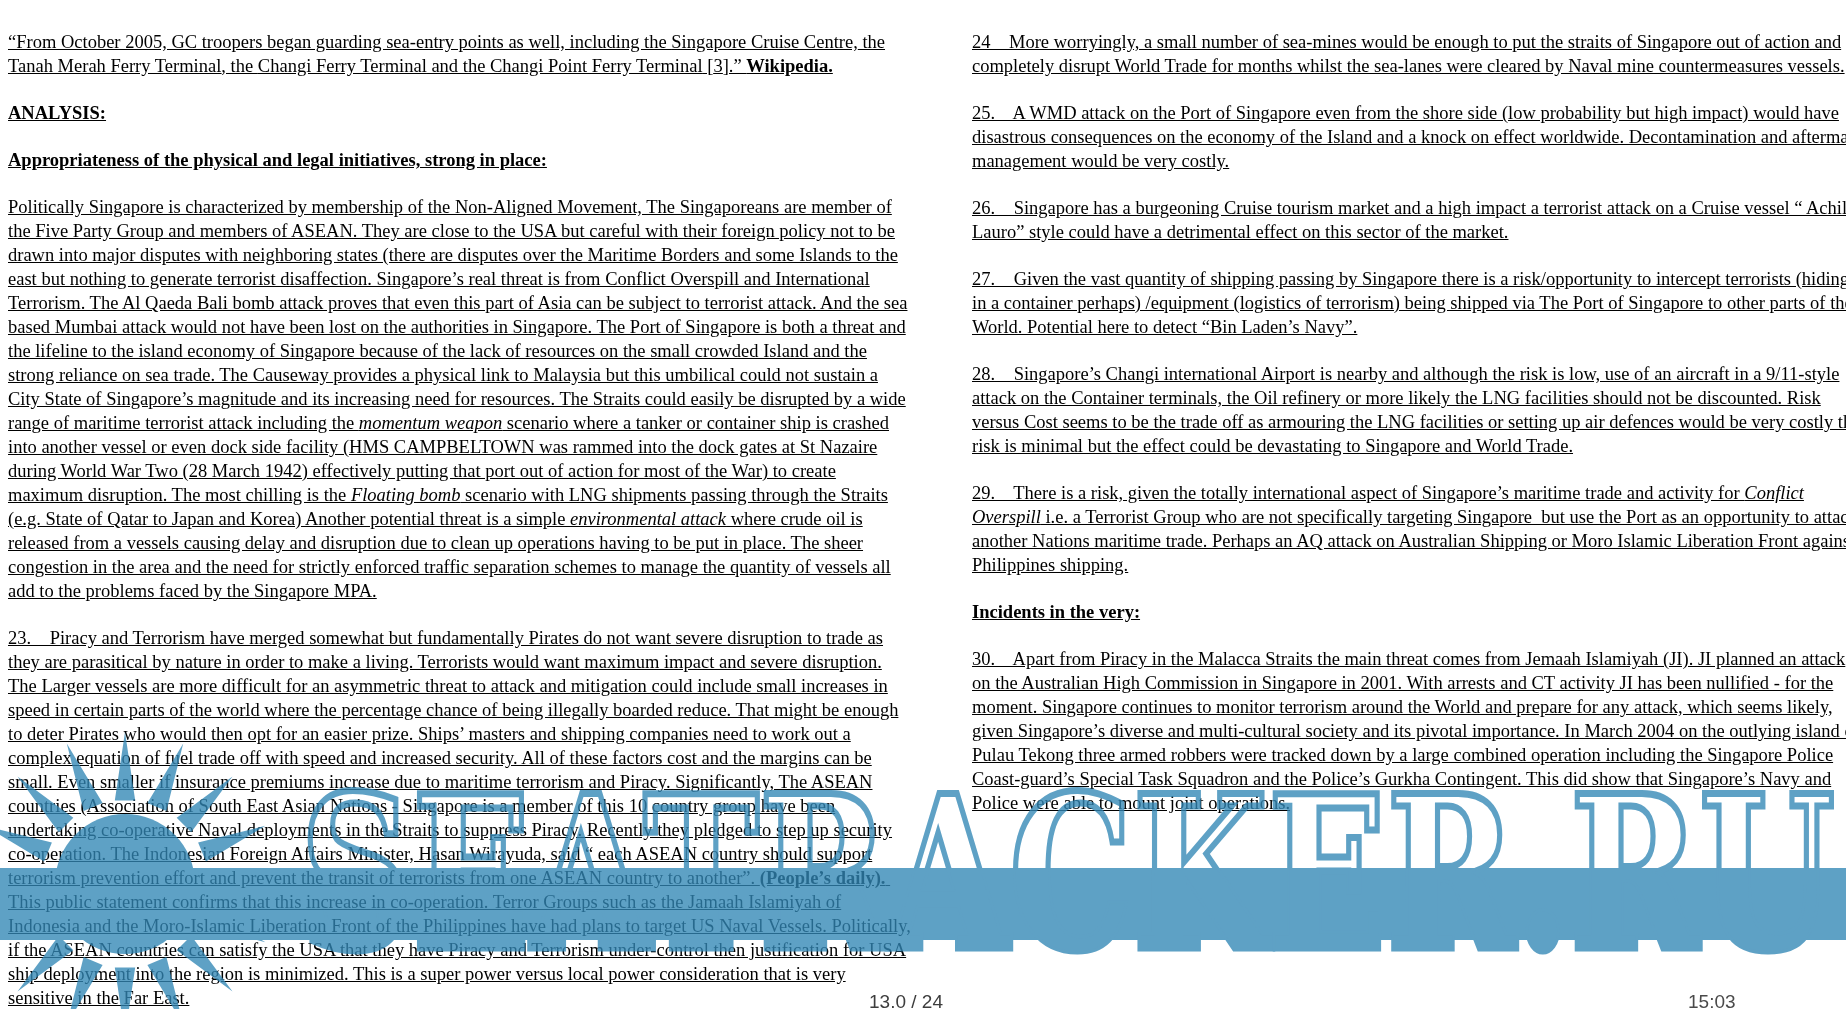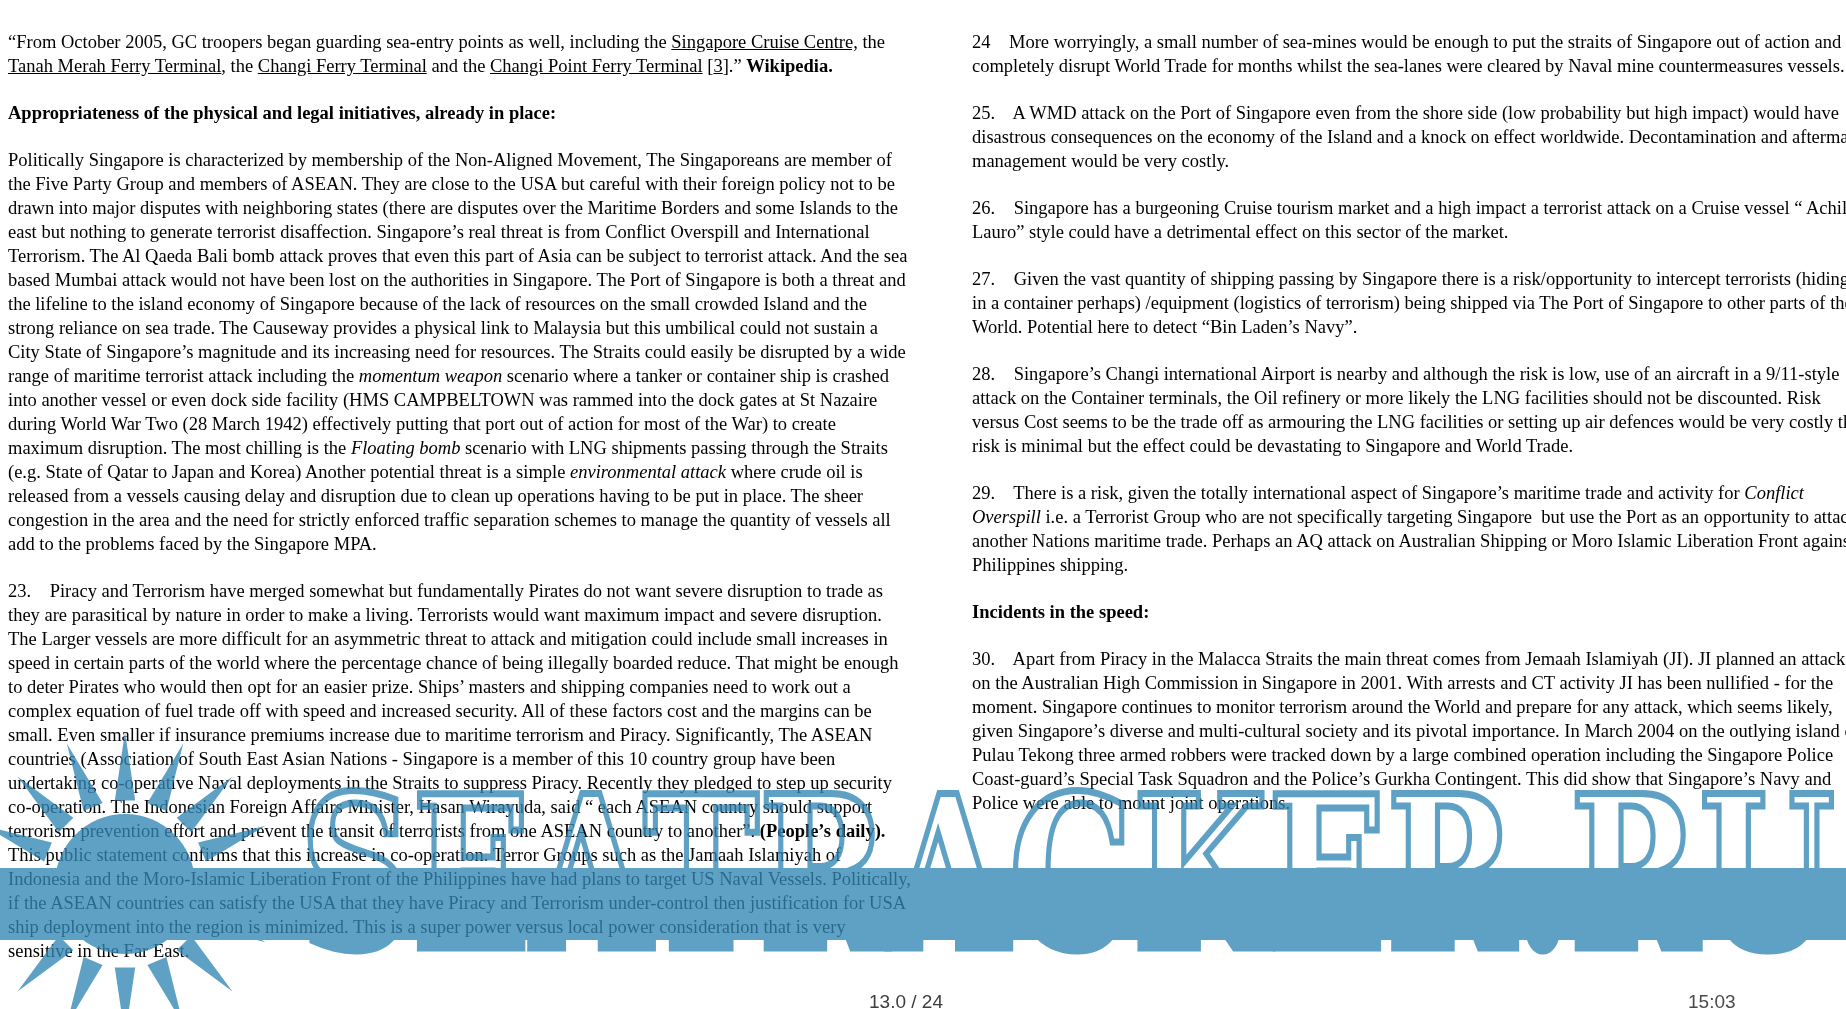--- a/index.html
+++ b/index.html
@@ -3,21 +3,21 @@
 <meta charset="utf-8">
 <style>
   html,body{margin:0;padding:0;}
   body{
     width:1846px;height:1009px;position:relative;background:#ffffff;
     overflow:hidden;font-family:"Liberation Serif", serif;color:#000;
   }
   .col{position:absolute;top:30px;font-size:18.5px;line-height:24px;text-align:left;}
   #left-col{left:8px;width:905px;}
   #right-col{left:940px;width:892px;margin-left:32px;}
-  .col p{margin:0 0 23px 0;}
+  .col p{margin:0 0 23px 0;text-decoration:underline;}
   .col p.tight{margin-bottom:0;}
   .run-b{font-weight:bold;}
   .run-i{font-style:italic;}
   .run-u{text-decoration:underline;}
   .heading{font-weight:bold;}
   .watermark{position:absolute;left:0;top:0;width:1846px;height:1009px;pointer-events:none;z-index:5;}
   .wm{opacity:0.78;}
   .wm .shape{fill:#3287B5;}
   .wm text{
     font-family:"DejaVu Serif", serif;font-weight:bold;font-size:212px;
@@ -30,33 +30,34 @@
     font-size:19px;color:#3d3d3d;z-index:6;
   }
   #page-indicator{left:846px;width:120px;top:991px;text-align:center;}
   #clock{left:1688px;top:991px;color:#4a4a4a;}
 </style>
 </head>
 <body>
 
 <div id="left-col" class="col">
   <p><span>“From October 2005, GC troopers began guarding sea-entry points as well, including the </span><span class="run-u">Singapore Cruise Centre,</span><span> the </span><span class="run-u">Tanah Merah Ferry Terminal</span><span>, the </span><span class="run-u">Changi Ferry Terminal</span><span> and the </span><span class="run-u">Changi Point Ferry Terminal</span><span> [</span><span class="run-u">3</span><span>].” </span><span class="run-b">Wikipedia.</span></p>
-  <p class="heading"><span class="run-b">Appropriateness of the physical and legal initiatives, already in place:</span></p>
+  <p class="heading"><span class="run-b">ANALYSIS:</span></p>
+  <p class="heading"><span class="run-b">Appropriateness of the physical and legal initiatives, strong in place:</span></p>
   <p><span>Politically Singapore is characterized by membership of the Non-Aligned Movement, The Singaporeans are member of the Five Party Group and members of ASEAN. They are close to the USA but careful with their foreign policy not to be drawn into major disputes with neighboring states (there are disputes over the Maritime Borders and some Islands to the east but nothing to generate terrorist disaffection. Singapore’s real threat is from Conflict Overspill and International Terrorism. The Al Qaeda Bali bomb attack proves that even this part of Asia can be subject to terrorist attack. And the sea based Mumbai attack would not have been lost on the authorities in Singapore. The Port of Singapore is both a threat and the lifeline to the island economy of Singapore because of the lack of resources on the small crowded Island and the strong reliance on sea trade. The Causeway provides a physical link to Malaysia but this umbilical could not sustain a City State of Singapore’s magnitude and its increasing need for resources. The Straits could easily be disrupted by a wide range of maritime terrorist attack including the </span><span class="run-i">momentum weapon</span><span> scenario where a tanker or container ship is crashed into another vessel or even dock side facility (HMS CAMPBELTOWN was rammed into the dock gates at St Nazaire during World War Two (28 March 1942) effectively putting that port out of action for most of the War) to create maximum disruption. The most chilling is the </span><span class="run-i">Floating bomb</span><span> scenario with LNG shipments passing through the Straits (e.g. State of Qatar to Japan and Korea) Another potential threat is a simple </span><span class="run-i">environmental attack</span><span> where crude oil is released from a vessels causing delay and disruption due to clean up operations having to be put in place. The sheer congestion in the area and the need for strictly enforced traffic separation schemes to manage the quantity of vessels all add to the problems faced by the Singapore MPA.</span></p>
   <p><span>23.&nbsp;&nbsp;&nbsp; Piracy and Terrorism have merged somewhat but fundamentally Pirates do not want severe disruption to trade as they are parasitical by nature in order to make a living. Terrorists would want maximum impact and severe disruption. The Larger vessels are more difficult for an asymmetric threat to attack and mitigation could include small increases in speed in certain parts of the world where the percentage chance of being illegally boarded reduce. That might be enough to deter Pirates who would then opt for an easier prize. Ships’ masters and shipping companies need to work out a complex equation of fuel trade off with speed and increased security. All of these factors cost and the margins can be small. Even smaller if insurance premiums increase due to maritime terrorism and Piracy. Significantly, The ASEAN countries (Association of South East Asian Nations - Singapore is a member of this 10 country group have been undertaking co-operative Naval deployments in the Straits to suppress Piracy. Recently they pledged to step up security co-operation. The Indonesian Foreign Affairs Minister, Hasan Wirayuda, said “ each ASEAN country should support terrorism prevention effort and prevent the transit of terrorists from one ASEAN country to another”. </span><span class="run-b">(People’s daily).</span><span>&nbsp; This public statement confirms that this increase in co-operation. Terror Groups such as the Jamaah Islamiyah of Indonesia and the Moro-Islamic Liberation Front of the Philippines have had plans to target US Naval Vessels. Politically, if the ASEAN countries can satisfy the USA that they have Piracy and Terrorism under-control then justification for USA ship deployment into the region is minimized. This is a super power versus local power consideration that is very sensitive in the Far East.</span></p>
 </div>
 
 <div id="right-col" class="col">
   <p><span>24&nbsp;&nbsp;&nbsp;&nbsp;More worryingly, a small number of sea-mines would be enough to put the straits of Singapore out of action and completely disrupt World Trade for months whilst the sea-lanes were cleared by Naval mine countermeasures vessels.</span></p>
   <p><span>25.&nbsp;&nbsp;&nbsp; A WMD attack on the Port of Singapore even from the shore side (low probability but high impact) would have disastrous consequences on the economy of the Island and a knock on effect worldwide. Decontamination and aftermath management would be very costly.</span></p>
   <p><span>26.&nbsp;&nbsp;&nbsp; Singapore has a burgeoning Cruise tourism market and a high impact a terrorist attack on a Cruise vessel “ Achille Lauro” style could have a detrimental effect on this sector of the market.</span></p>
   <p><span>27.&nbsp;&nbsp;&nbsp; Given the vast quantity of shipping passing by Singapore there is a risk/opportunity to intercept terrorists (hiding in a container perhaps) /equipment (logistics of terrorism) being shipped via The Port of Singapore to other parts of the World. Potential here to detect “Bin Laden’s Navy”.</span></p>
   <p><span>28.&nbsp;&nbsp;&nbsp; Singapore’s Changi international Airport is nearby and although the risk is low, use of an aircraft in a 9/11-style attack on the Container terminals, the Oil refinery or more likely the LNG facilities should not be discounted. Risk versus Cost seems to be the trade off as armouring the LNG facilities or setting up air defences would be very costly the risk is minimal but the effect could be devastating to Singapore and World Trade.</span></p>
   <p><span>29.&nbsp;&nbsp;&nbsp; There is a risk, given the totally international aspect of Singapore’s maritime trade and activity for </span><span class="run-i">Conflict Overspill</span><span> i.e. a Terrorist Group who are not specifically targeting Singapore&nbsp; but use the Port as an opportunity to attack another Nations maritime trade. Perhaps an AQ attack on Australian Shipping or Moro Islamic Liberation Front against Philippines shipping.</span></p>
-  <p class="heading"><span class="run-b">Incidents in the speed:</span></p>
+  <p class="heading"><span class="run-b">Incidents in the very:</span></p>
   <p><span>30.&nbsp;&nbsp;&nbsp; Apart from Piracy in the Malacca Straits the main threat comes from Jemaah Islamiyah (JI). JI planned an attack on the Australian High Commission in Singapore in 2001. With arrests and CT activity JI has been nullified - for the moment. Singapore continues to monitor terrorism around the World and prepare for any attack, which seems likely, given Singapore’s diverse and multi-cultural society and its pivotal importance. In March 2004 on the outlying island of Pulau Tekong three armed robbers were tracked down by a large combined operation including the Singapore Police Coast-guard’s Special Task Squadron and the Police’s Gurkha Contingent. This did show that Singapore’s Navy and Police were able to mount joint operations.</span></p>
 </div>
 
 <svg class="watermark" viewBox="0 0 1846 1009">
   <defs>
     <clipPath id="lower-band-clip">
         <rect x="0" y="868" width="1846" height="141"></rect>
       </clipPath>
   </defs>
   <g class="wm">

